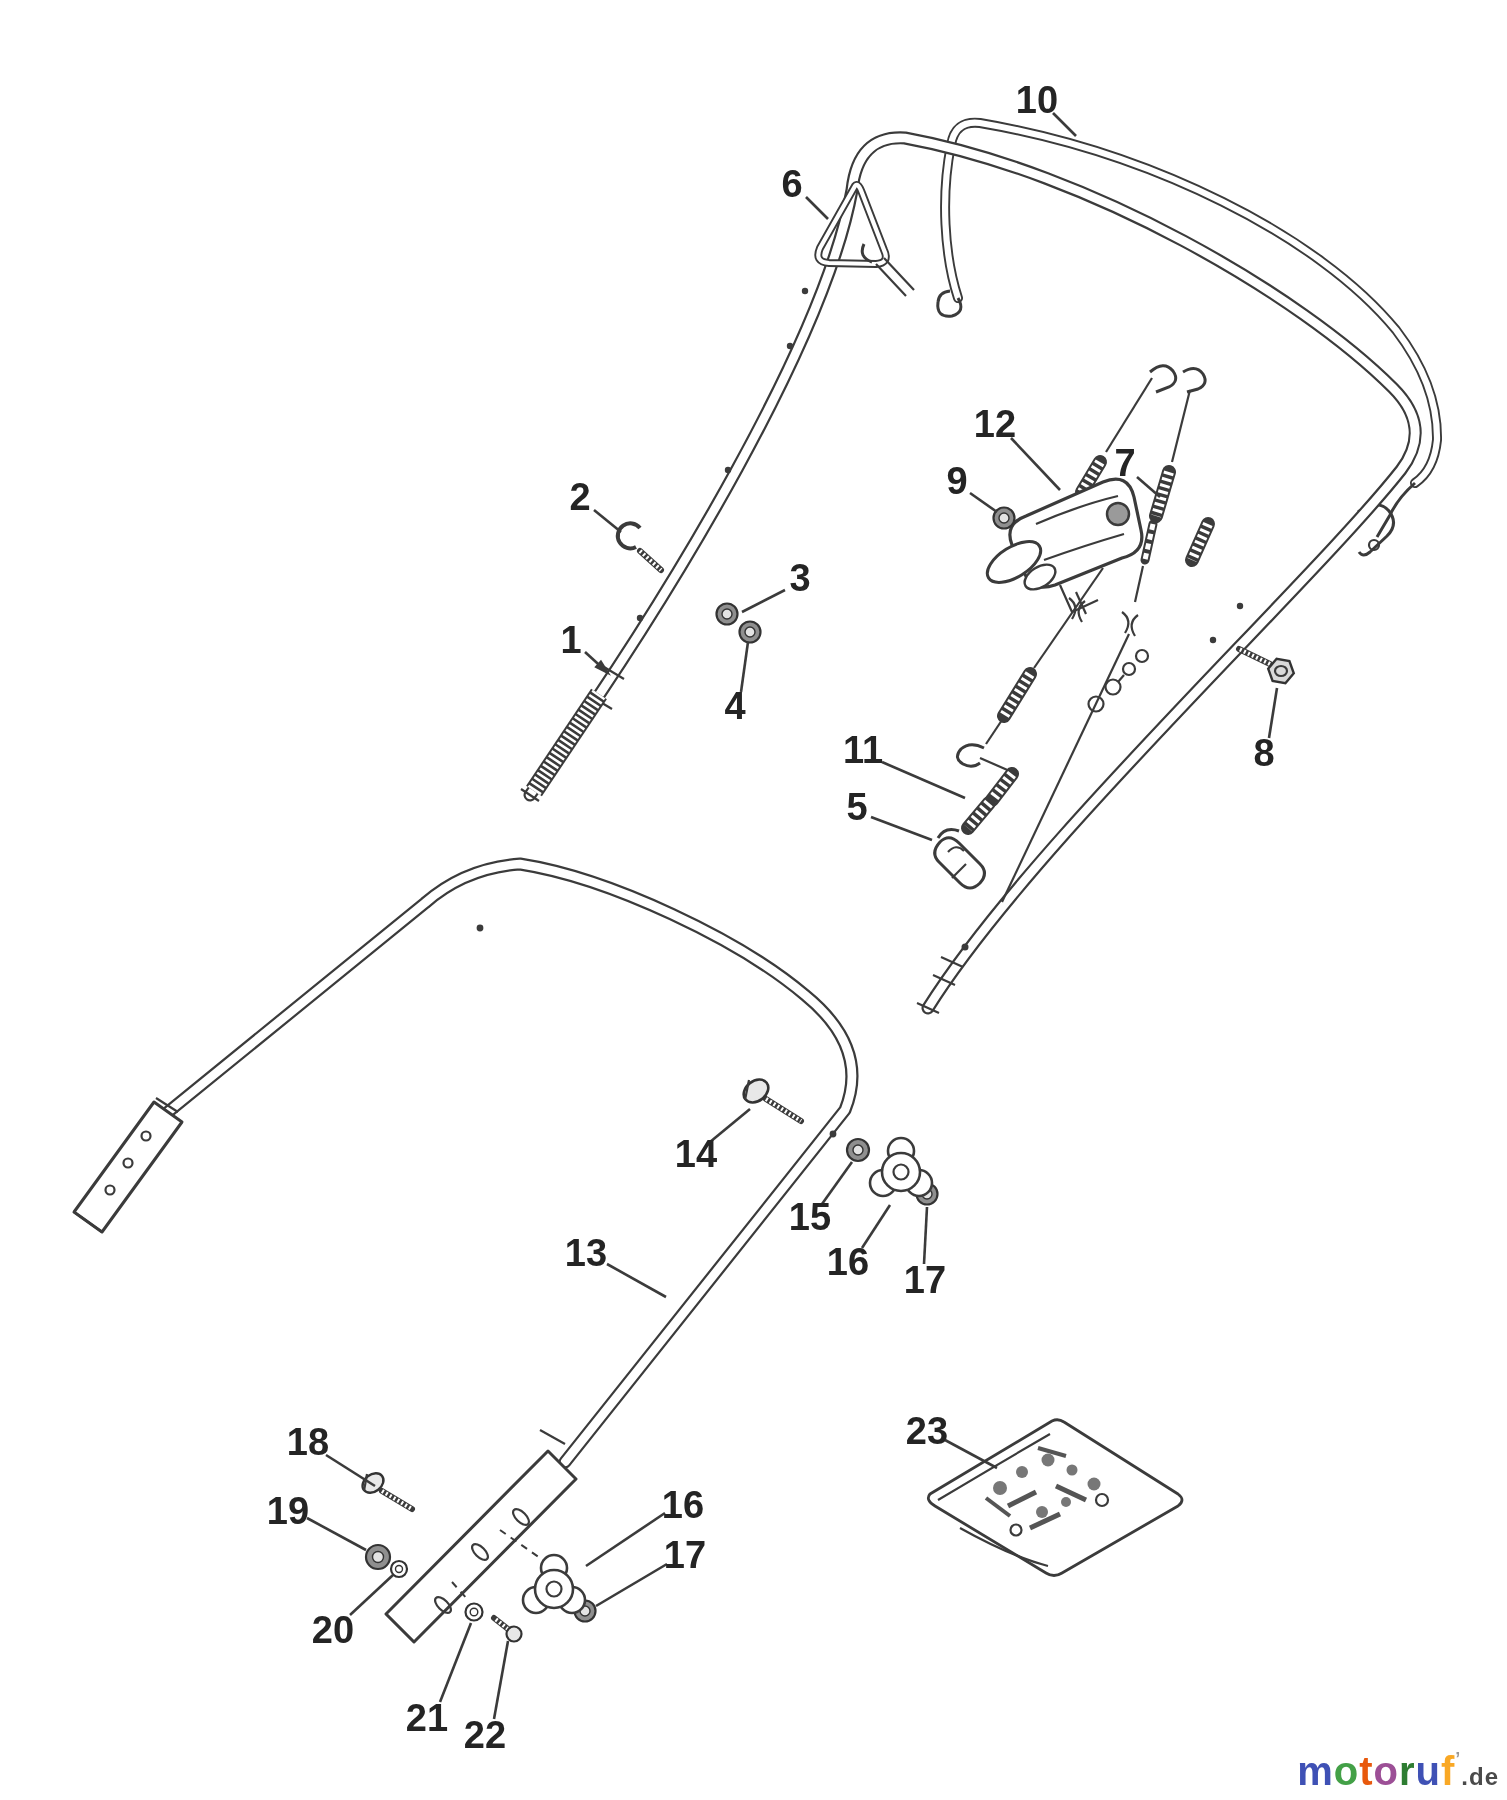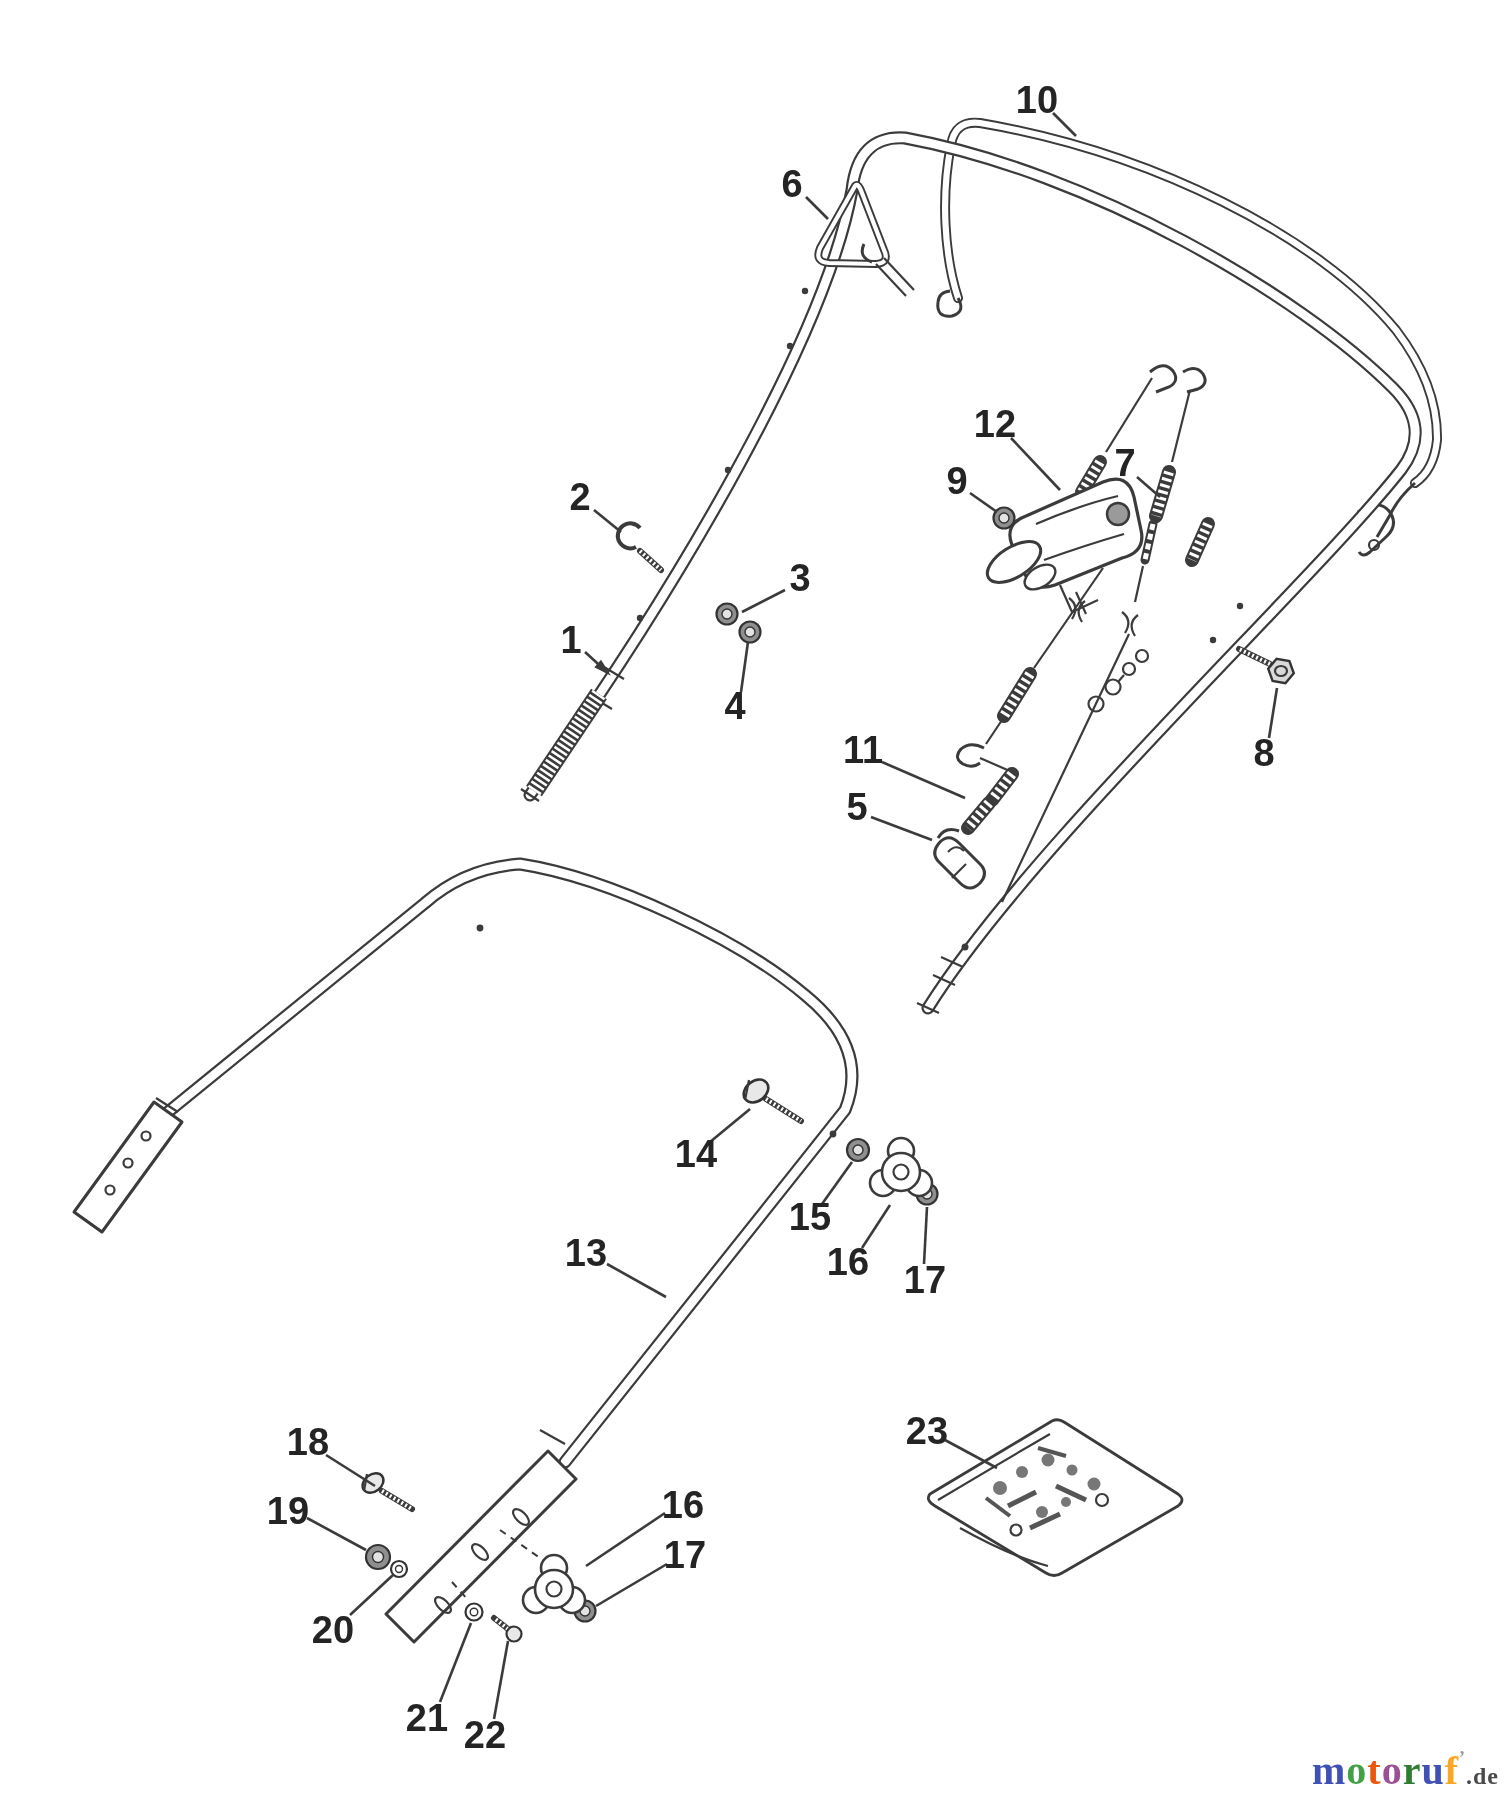--- a/index.html
+++ b/index.html
@@ -13,21 +13,21 @@
   .bail-in{stroke:#ffffff;stroke-width:6.2;fill:none;stroke-linecap:round;stroke-linejoin:round;}
   .thin{stroke:#3b3b3b;stroke-width:2.2;fill:none;}
   .med{stroke:#3b3b3b;stroke-width:3;fill:none;}
   .coil-base{stroke:#3b3b3b;stroke-width:14;stroke-linecap:round;fill:none;}
   .coil-stripe{stroke:#ffffff;stroke-width:10;stroke-dasharray:3 3.5;fill:none;}
   .thread-base{stroke:#3b3b3b;stroke-width:6;stroke-linecap:round;fill:none;}
   .thread-stripe{stroke:#ffffff;stroke-width:4;stroke-dasharray:2 2.5;fill:none;}
   .part-label{font-family:"Liberation Sans",sans-serif;font-weight:bold;font-size:38px;fill:#242424;}
   .leader{stroke:#3b3b3b;stroke-width:2.6;}
   .dash-assy{stroke:#3b3b3b;stroke-width:2;stroke-dasharray:7 6;fill:none;}
-  #watermark{position:absolute;right:8px;bottom:6px;font-family:Liberation Serif, serif;
+  #watermark{position:absolute;right:8px;bottom:6px;font-family:Liberation Sans, sans-serif;
              font-weight:bold;font-size:40px;letter-spacing:1px;white-space:nowrap;}
   #watermark .wm-suffix{font-size:24px;font-weight:bold;}
   #watermark .wm-tick{font-size:18px;vertical-align:text-top;}
 </style>
 </head>
 <body>
 
 <div class="page">
 <svg viewBox="0 0 1507 1800" width="1507" height="1800">
 

